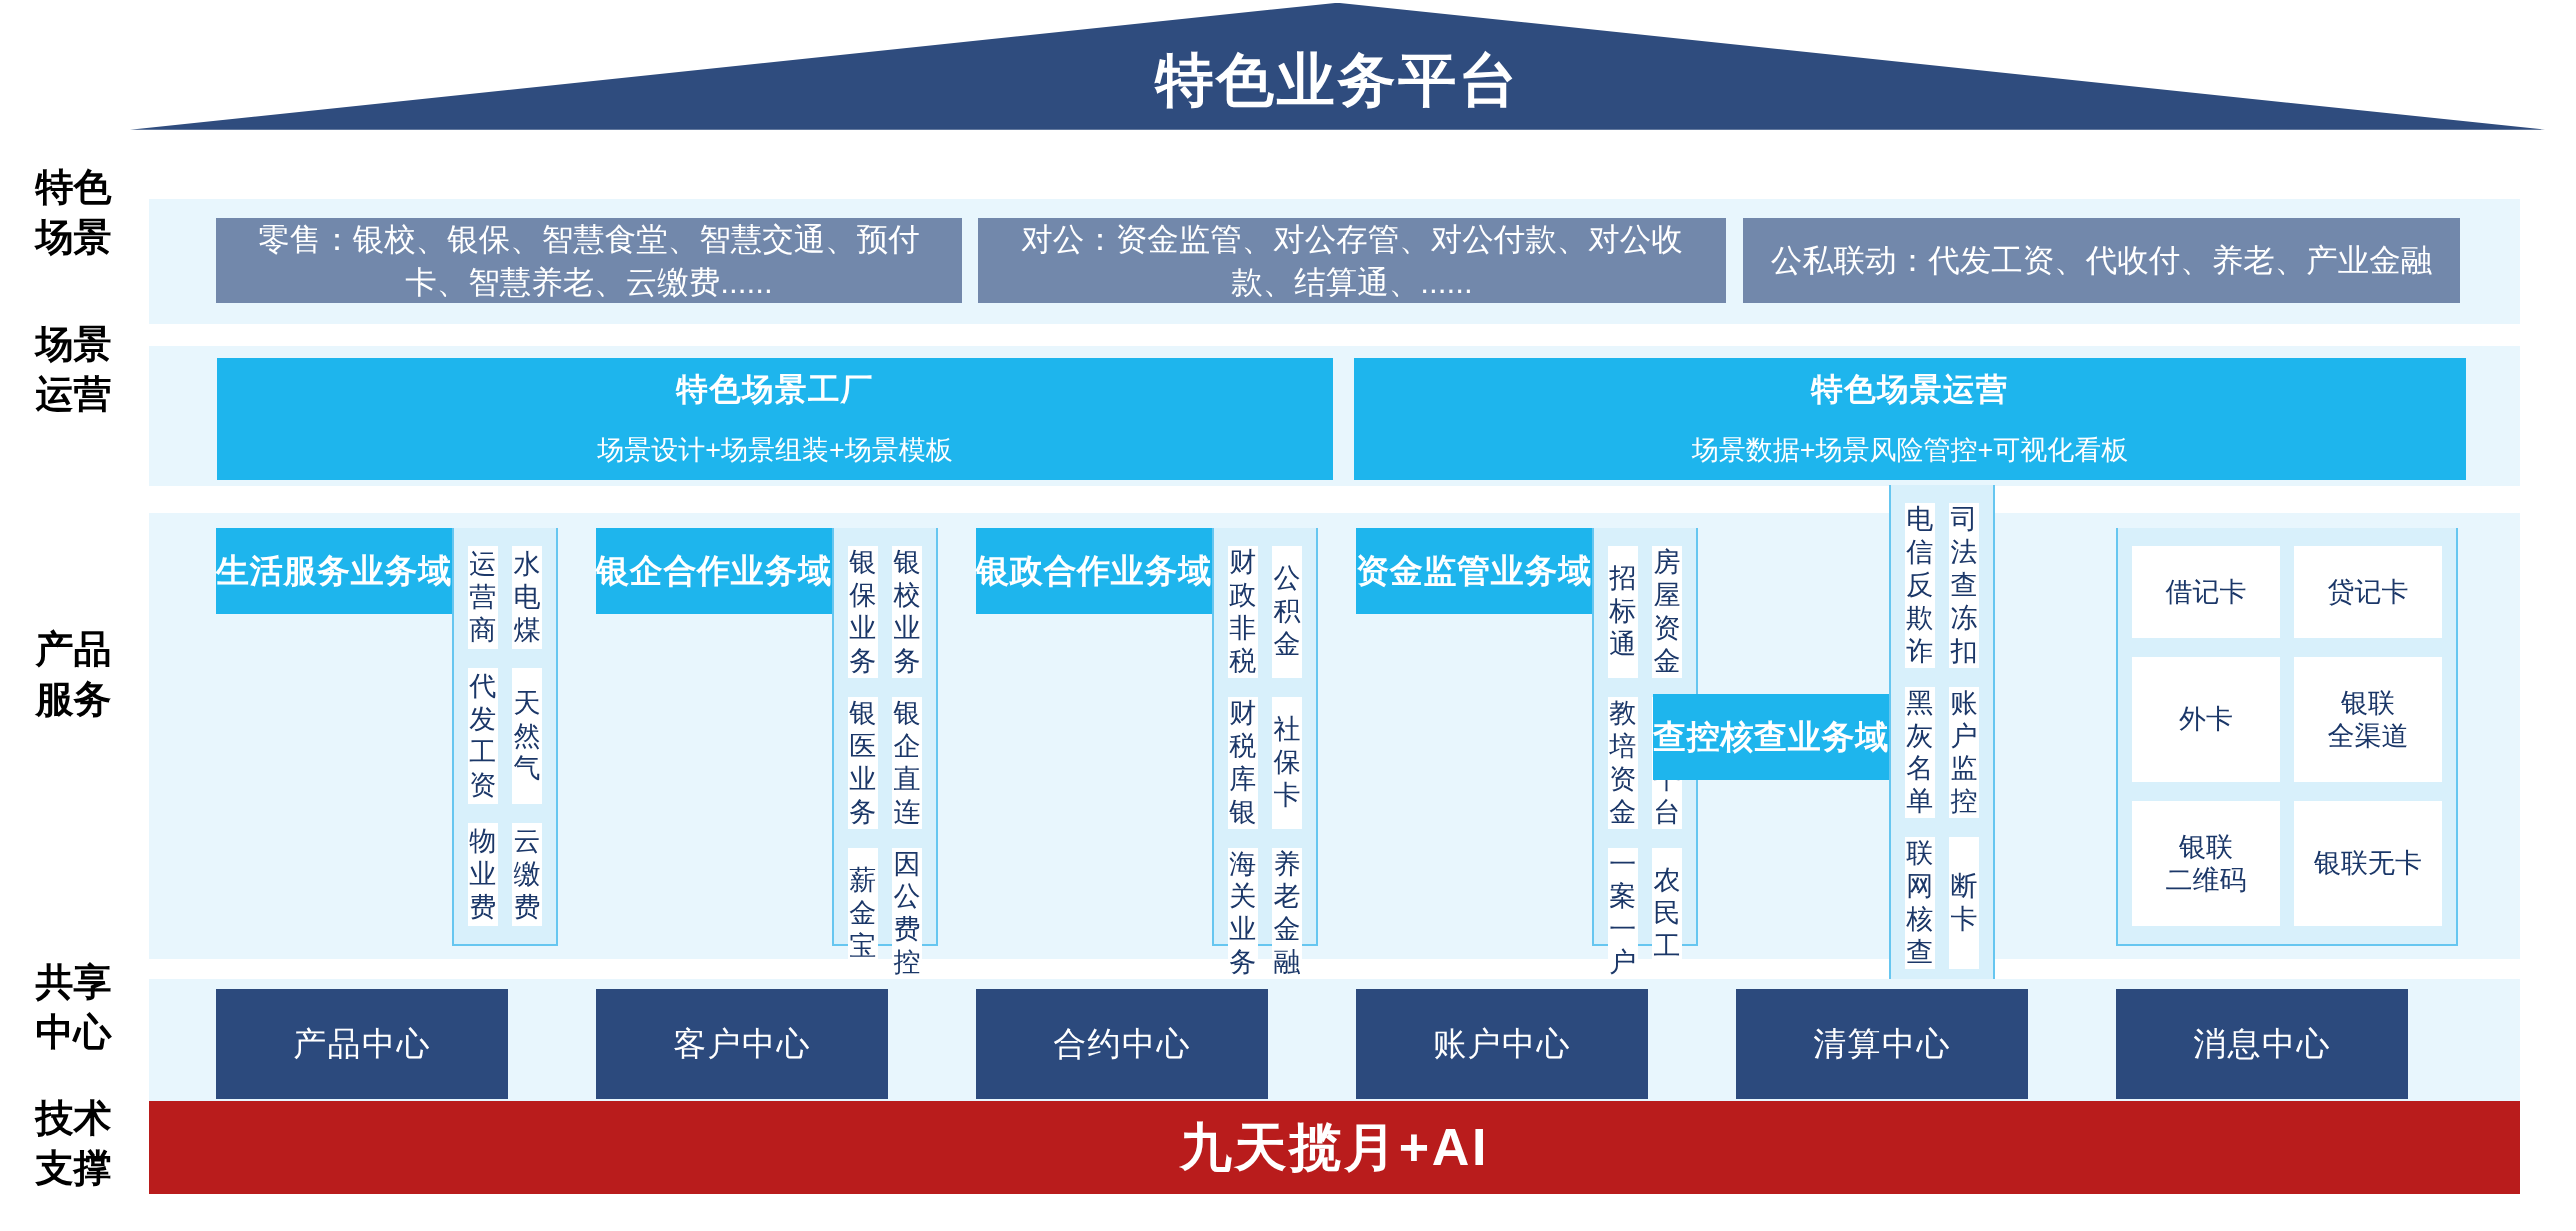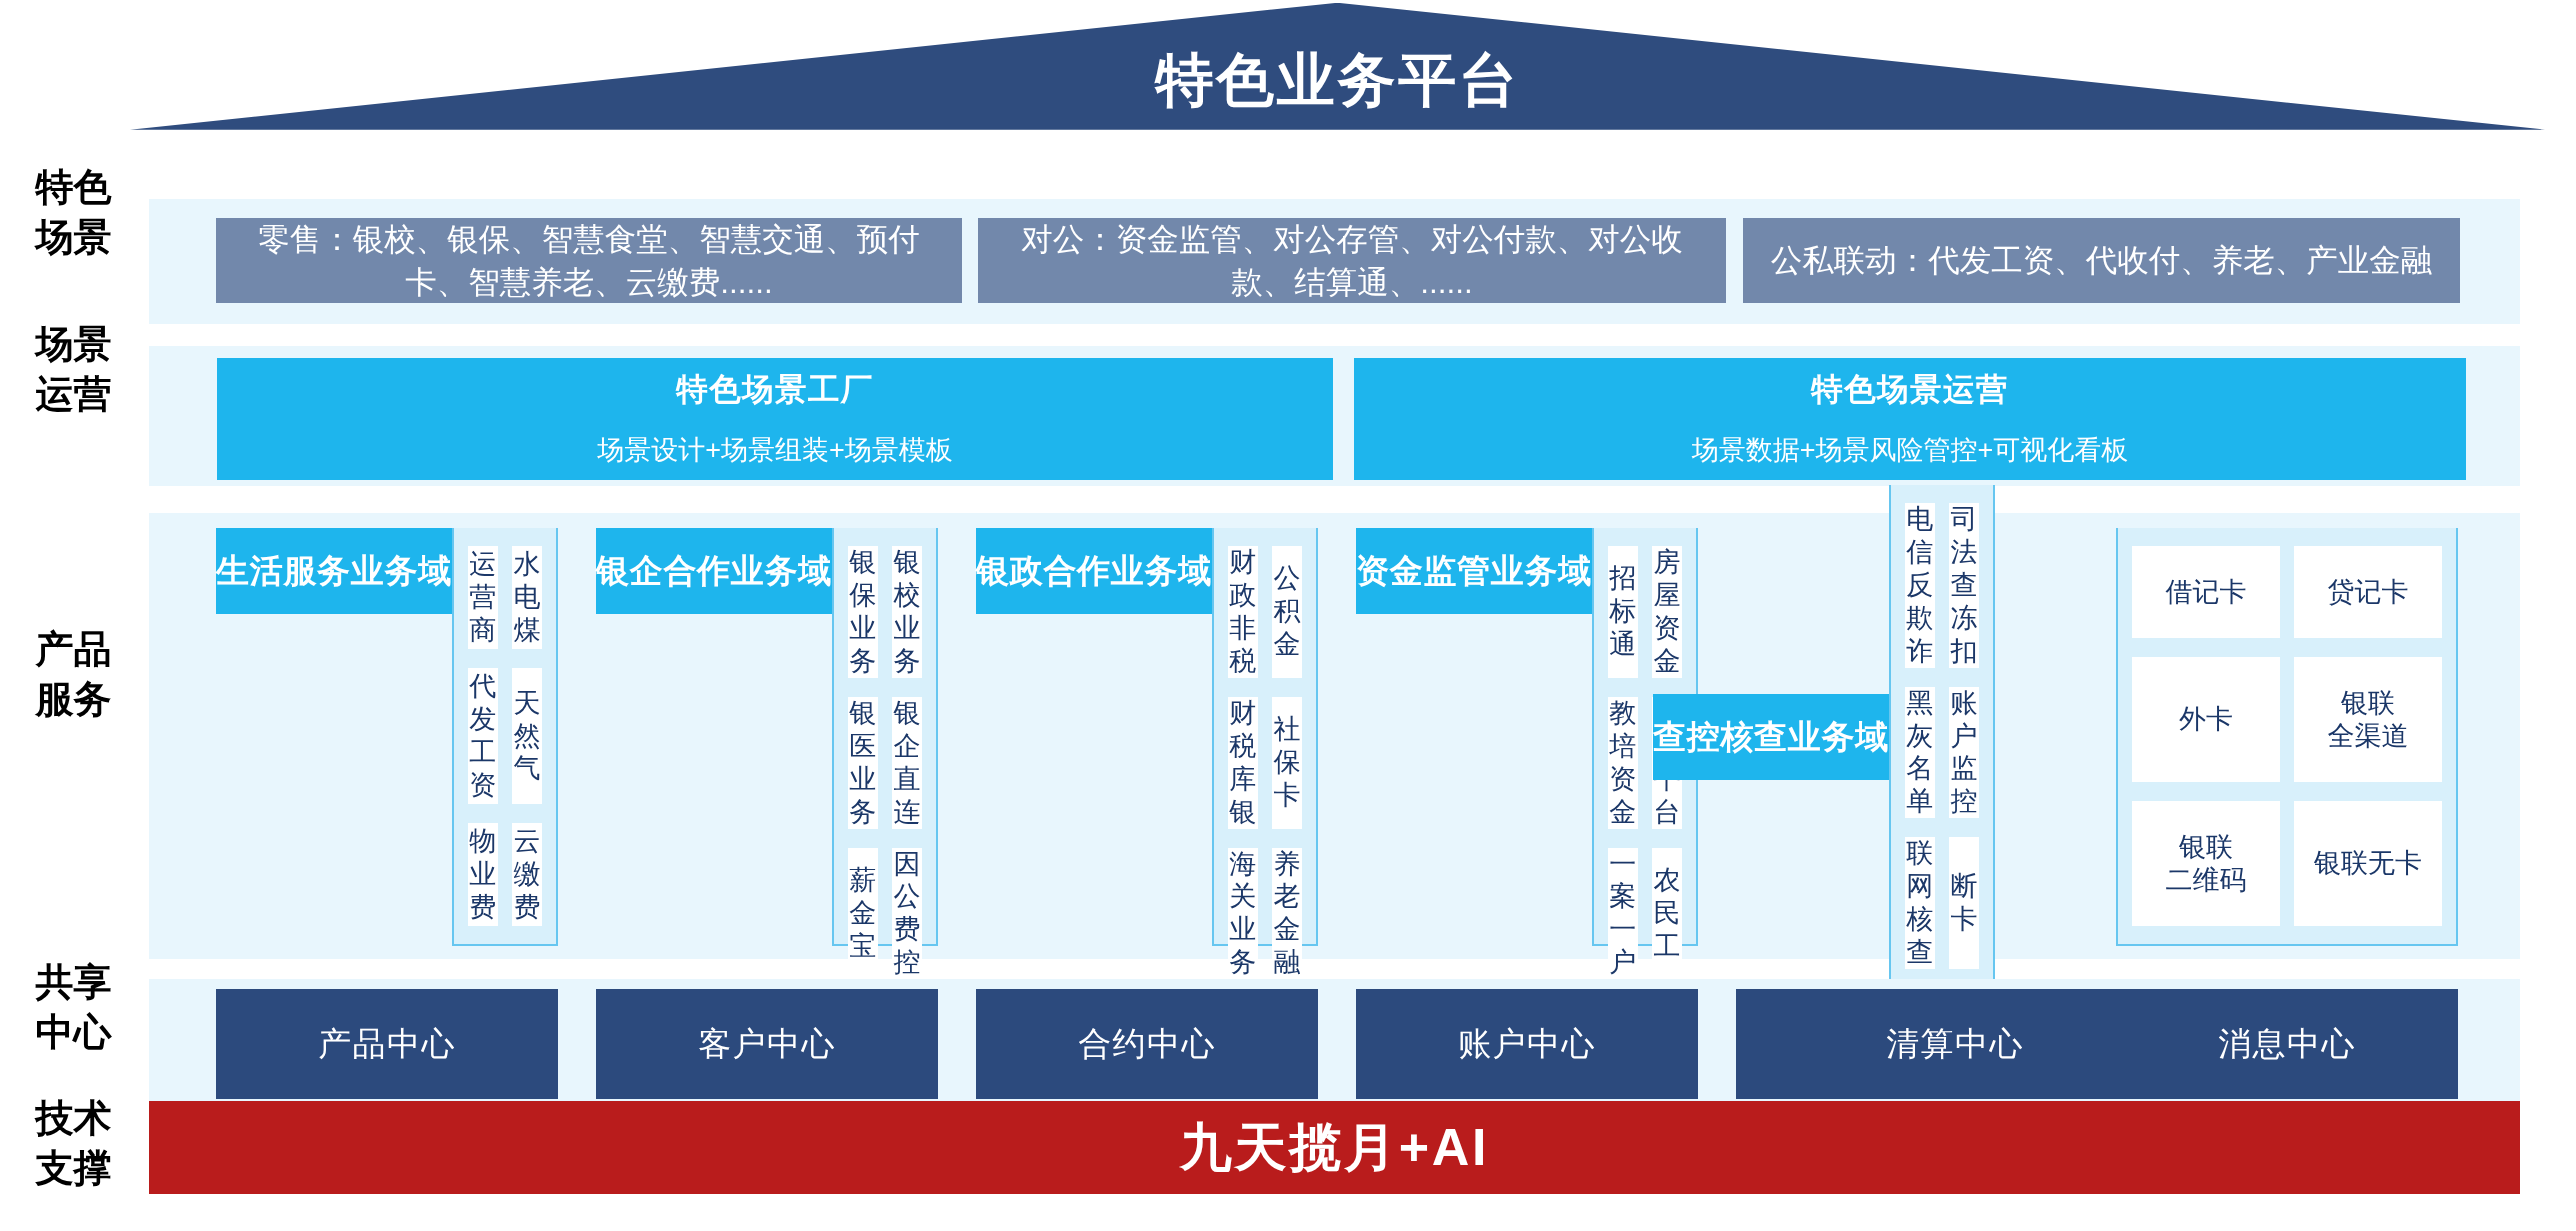--- a/index.html
+++ b/index.html
@@ -47,24 +47,24 @@
   .pcol-4{left:1207px;} .pcol-5{left:1504px;align-items:center;} .pcol-6{left:1967px;}
   .pcol-header{height:86px;background:#1EB5ED;color:#ffffff;font-size:33px;font-weight:bold;
                display:flex;align-items:center;justify-content:center;letter-spacing:0.7px;flex:none;}
   .pcol-body{flex:1;background:#D8F0FB;border:2.1px solid #66C6F0;border-top:none;
              display:grid;grid-template-columns:1fr 1fr;gap:19px 13.7px;
              padding:18px 13.7px;box-sizing:border-box;}
   .pcell{background:#ffffff;color:#1B3768;font-size:27px;line-height:1.22;font-weight:500;
          display:flex;align-items:center;justify-content:center;text-align:center;white-space:pre-line;}
 
   
-  .center-box{top:10.3px;height:110px;width:342px;background:#2C4A7D;color:#ffffff;font-size:33px;
+  .center-box{top:10.3px;height:110px;width:292px;background:#2C4A7D;color:#ffffff;font-size:33px;
               display:flex;align-items:center;justify-content:center;letter-spacing:1.4px;}
   .cb-1{left:67px;} .cb-2{left:447px;} .cb-3{left:827px;}
-  .cb-4{left:1207px;} .cb-5{left:1587px;padding-left:48px;} .cb-6{left:1967px;}
+  .cb-4{left:1207px;} .cb-5{left:1587px;} .cb-6{left:1967px;}
 
   
   .tech-bar{left:149px;top:1101px;width:2371px;height:93px;background:#b91c1c;color:#ffffff;
             font-size:52px;font-weight:bold;letter-spacing:2.7px;
             display:flex;align-items:center;justify-content:center;}
 </style>
 </head>
 <body>
 
 <div class="abs roof">

